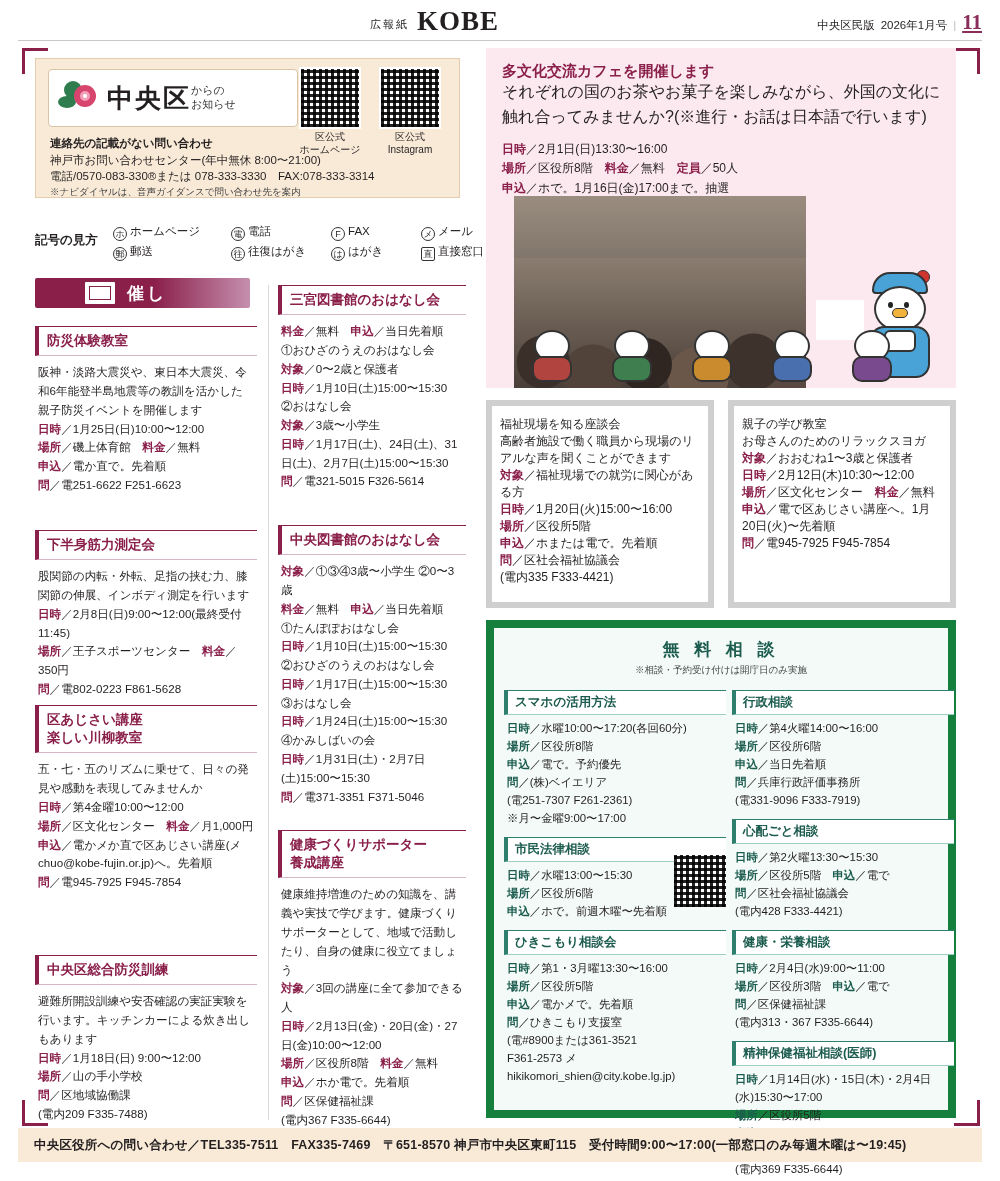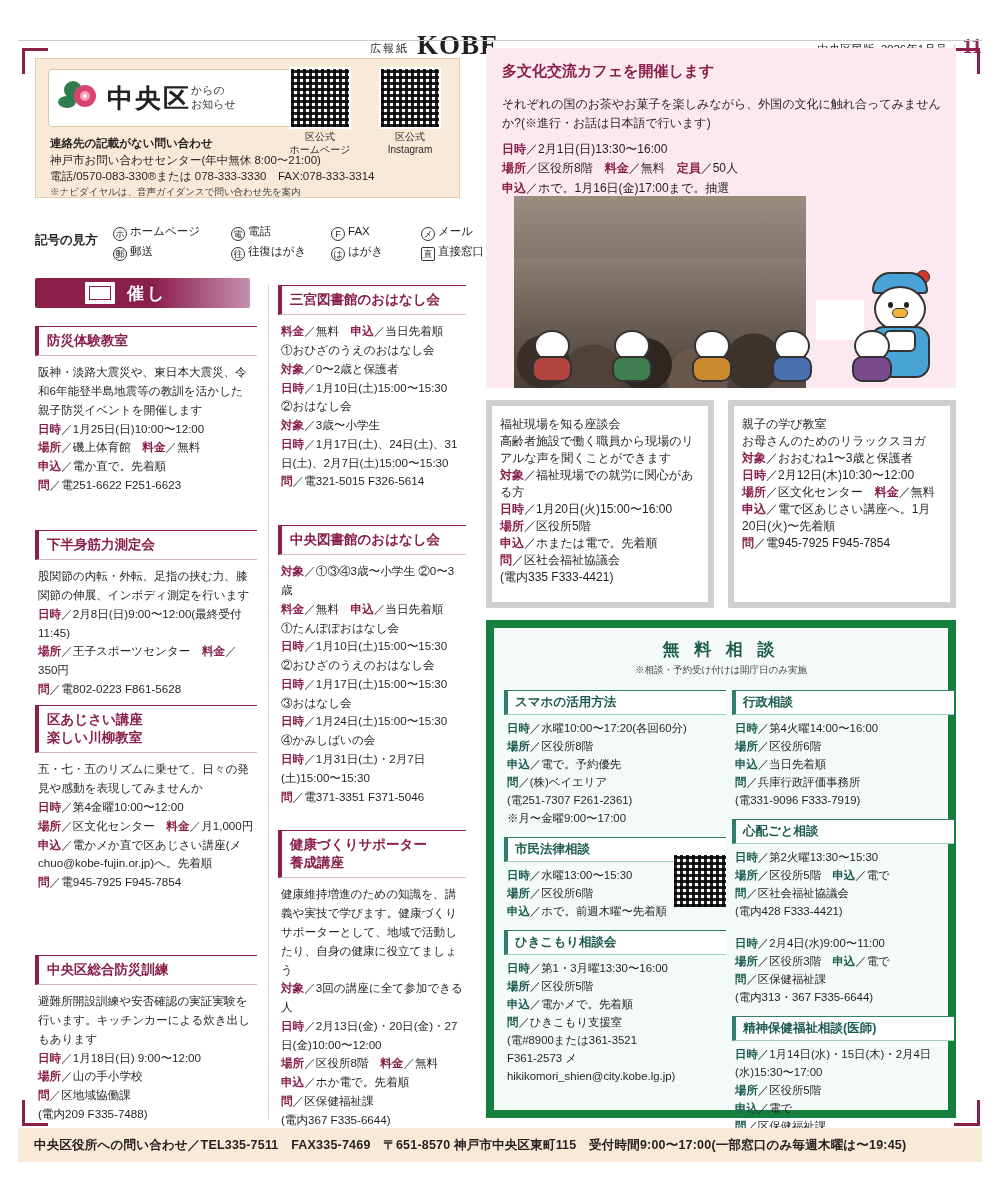--- a/index.html
+++ b/index.html
@@ -8,46 +8,46 @@
     width:1000px; height:1181px;
     background:#ffffff;
     font-family:"Liberation Sans", sans-serif;
     color:#231f20;
     font-size:12px;
     position:relative;
   }
   .page { position:relative; width:1000px; height:1181px; overflow:hidden; }
 
   
-  .header { position:absolute; top:0; left:0; width:1000px; height:40px;margin-top:24px; }
+  .header { position:absolute; top:0; left:0; width:1000px; height:40px; }
   .header-center { position:absolute; left:370px; top:6px; display:flex; align-items:flex-end; gap:8px; }
   .kouhoushi { font-size:11px; letter-spacing:2px; color:#231f20; padding-bottom:5px;}
   .kobe-logo { font-size:27px; font-weight:bold; letter-spacing:1px; color:#231f20; font-family:"Liberation Serif", serif; }
   .header-right { position:absolute; right:18px; top:10px; display:flex; align-items:baseline; gap:6px; font-size:11.5px; }
   .header-right .sep { color:#bbb; }
-  .page-num { font-size:21px; font-weight:bold; color:#8a2d5a; font-family:"Liberation Serif", serif; }
+  .page-num { font-size:21px; font-weight:bold; color:#8a2d5a; font-family:"Liberation Serif", serif;text-decoration:underline; }
 
   .hr-top { position:absolute; top:40px; left:18px; width:964px; height:1px; background:#c9c9c9; }
 
   
   .corner { position:absolute; width:26px; height:26px; border-color:#8a1f4a; }
   .c-tl { left:22px; top:48px; border-left:3px solid #8a1f4a; border-top:3px solid #8a1f4a; }
   .c-tr { left:954px; top:48px; border-right:3px solid #8a1f4a; border-top:3px solid #8a1f4a; }
 
   
   .notice-box {
     position:absolute; left:35px; top:58px; width:425px; height:140px;
     background:#f8ead7; border:1px solid #e2cdae;
   }
   .notice-title-wrap { position:absolute; left:12px; top:10px; width:250px; height:58px; background:#fff; border:1px solid #d8c4a6; border-radius:4px; display:flex; align-items:center; }
   .flower { width:44px; height:44px; margin-left:8px; position:relative; }
   .flower svg { width:44px; height:44px; }
   .notice-title { font-size:26px; font-weight:bold; letter-spacing:2px; margin-left:6px; font-family:"Liberation Serif", serif; }
   .notice-sub { font-size:11px; line-height:1.25; color:#333; }
-  .qr-wrap { position:absolute; right:10px; top:8px; display:flex; gap:12px; }
+  .qr-wrap { position:absolute; right:10px; top:8px; display:flex; gap:2px; }
   .qr-item { text-align:center; width:78px; }
   .qr-box { width:62px; height:62px; margin:0 auto; background:
      repeating-linear-gradient(0deg,#222 0 3px,#fff 3px 6px),
      repeating-linear-gradient(90deg,#222 0 3px,transparent 3px 6px);
      background-blend-mode:multiply; border:2px solid #fff; }
   .qr-label { font-size:10px; line-height:1.25; margin-top:2px; }
   .notice-body { position:absolute; left:14px; top:76px; font-size:11.5px; line-height:1.45; }
   .notice-body .b { font-weight:bold; }
   .notice-small { font-size:9.5px; color:#444; }
 
@@ -73,21 +73,21 @@
     border-left:4px solid #8a1f4a;
     padding:5px 6px 5px 8px; font-weight:bold; color:#8a1f4a; font-size:13.5px; line-height:1.35;
     background:#fff;
   }
   .card .card-bd { padding:7px 3px 0 3px; font-size:11.6px; line-height:1.62; }
   .lbl { color:#8a1f4a; font-weight:bold; }
 
   
   .feature { position:absolute; left:486px; top:48px; width:470px; height:340px; background:#fbe9ef; }
   .feature-title { position:absolute; left:16px; top:14px; font-size:15px; font-weight:bold; color:#8a1f4a; }
-  .feature-lead { position:absolute; left:16px; top:47px; width:440px; font-size:12px; line-height:1.55; }
+  .feature-lead { position:absolute; left:16px; top:32px; width:440px; font-size:16px; line-height:1.55; }
   .feature-info { position:absolute; left:16px; top:92px; width:440px; font-size:12px; line-height:1.62; }
   .feature-photo { position:absolute; left:28px; top:148px; width:292px; height:192px; overflow:hidden; border:0; }
   .ph-sky { position:absolute; inset:0; background:linear-gradient(180deg,#9a8d80 0%,#7d7268 38%,#6e6258 100%); }
   .ph-people { position:absolute; left:0; bottom:0; width:100%; height:130px;
      background:
       radial-gradient(circle at 10% 80%, #3b2f2a 0 26px, transparent 27px),
       radial-gradient(circle at 27% 90%, #51423a 0 30px, transparent 31px),
       radial-gradient(circle at 45% 82%, #2f2622 0 26px, transparent 27px),
       radial-gradient(circle at 63% 92%, #6b574a 0 30px, transparent 31px),
       radial-gradient(circle at 82% 80%, #3d322c 0 28px, transparent 29px),
@@ -443,20 +443,21 @@
         <div class="sodan-hd">心配ごと相談</div>
         <div class="sodan-bd">
           <div><span class="lbl-g">日時</span><span>／第2火曜13:30〜15:30</span></div>
           <div><span class="lbl-g">場所</span><span>／区役所5階　</span><span class="lbl-g">申込</span><span>／電で</span></div>
           <div><span class="lbl-g">問</span><span>／区社会福祉協議会</span></div>
           <div><span>(電内428 F333-4421)</span></div>
         </div>
       </div>
 
       <div class="sodan-item">
+        <div class="sodan-hd">健康・栄養相談</div>
         <div class="sodan-bd">
           <div><span class="lbl-g">日時</span><span>／2月4日(水)9:00〜11:00</span></div>
           <div><span class="lbl-g">場所</span><span>／区役所3階　</span><span class="lbl-g">申込</span><span>／電で</span></div>
           <div><span class="lbl-g">問</span><span>／区保健福祉課</span></div>
           <div><span>(電内313・367 F335-6644)</span></div>
         </div>
       </div>
 
       <div class="sodan-item">
         <div class="sodan-hd">精神保健福祉相談(医師)</div>

